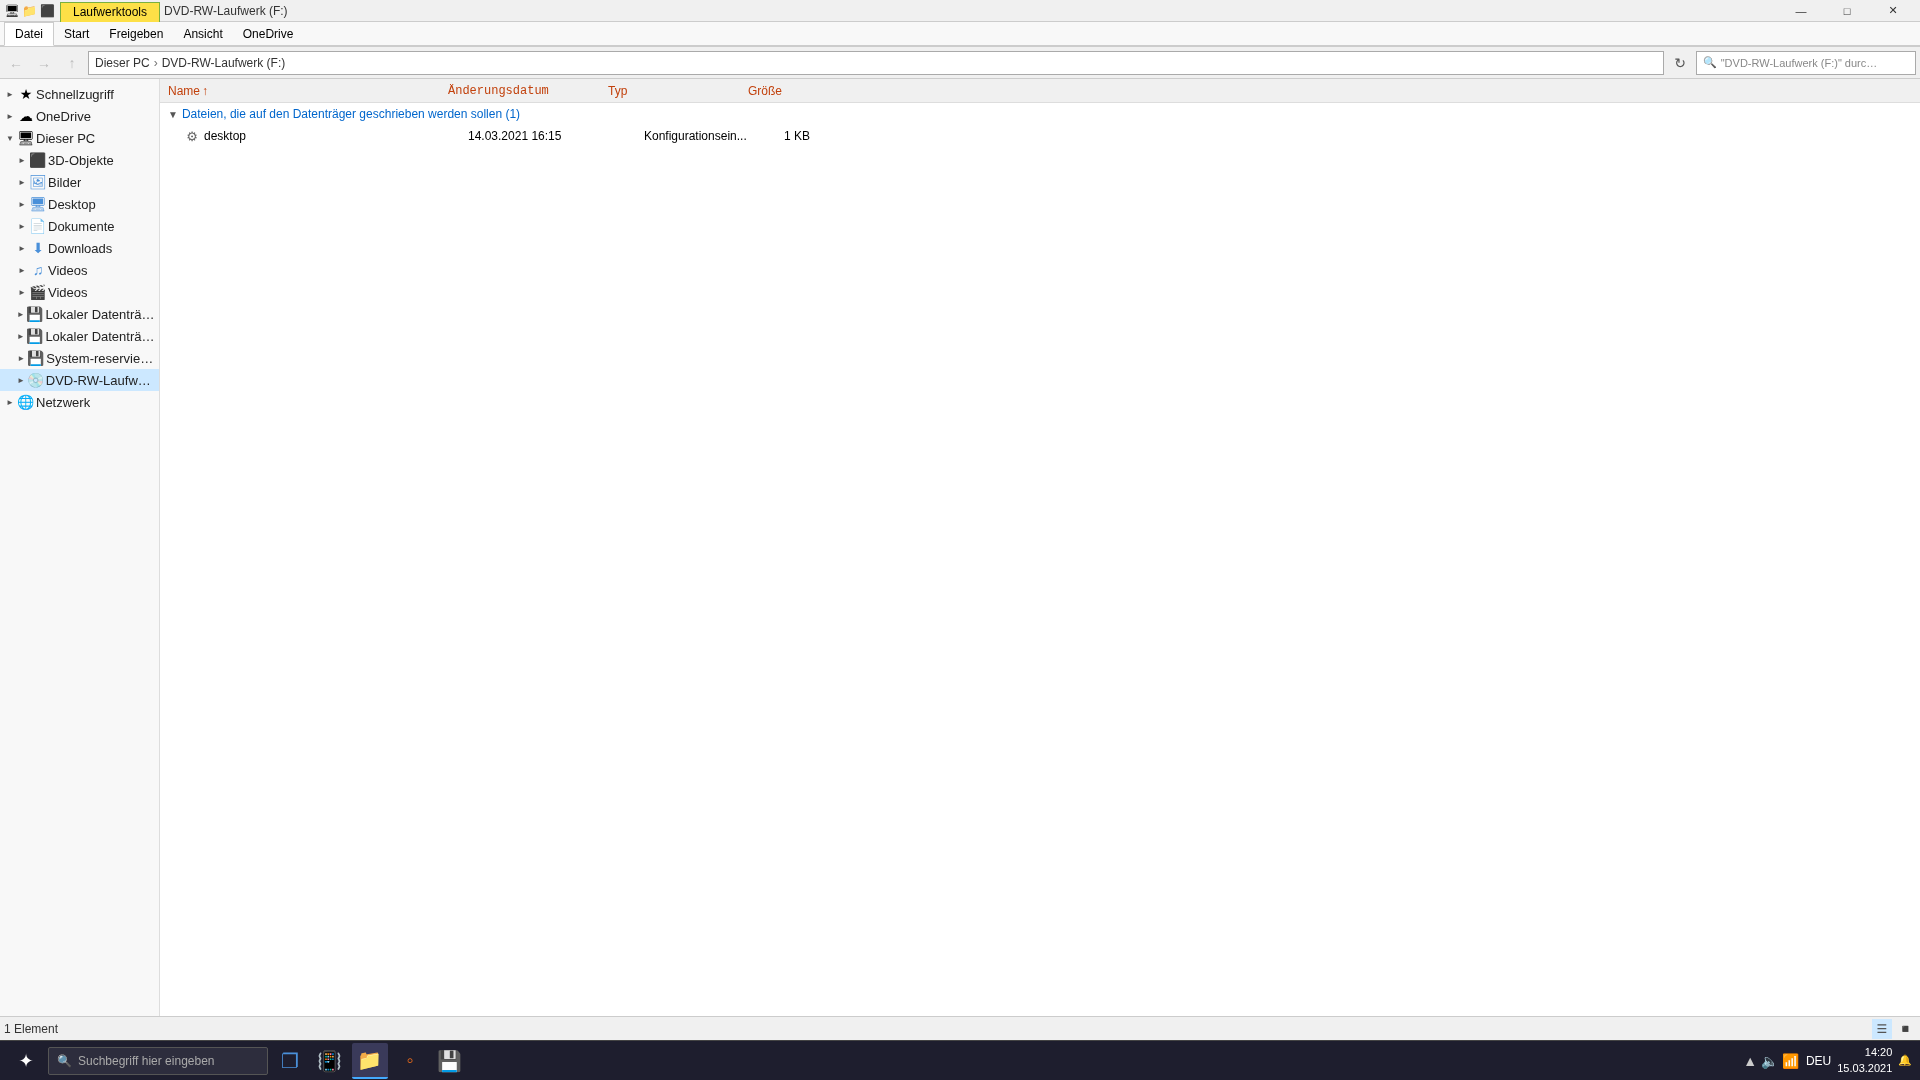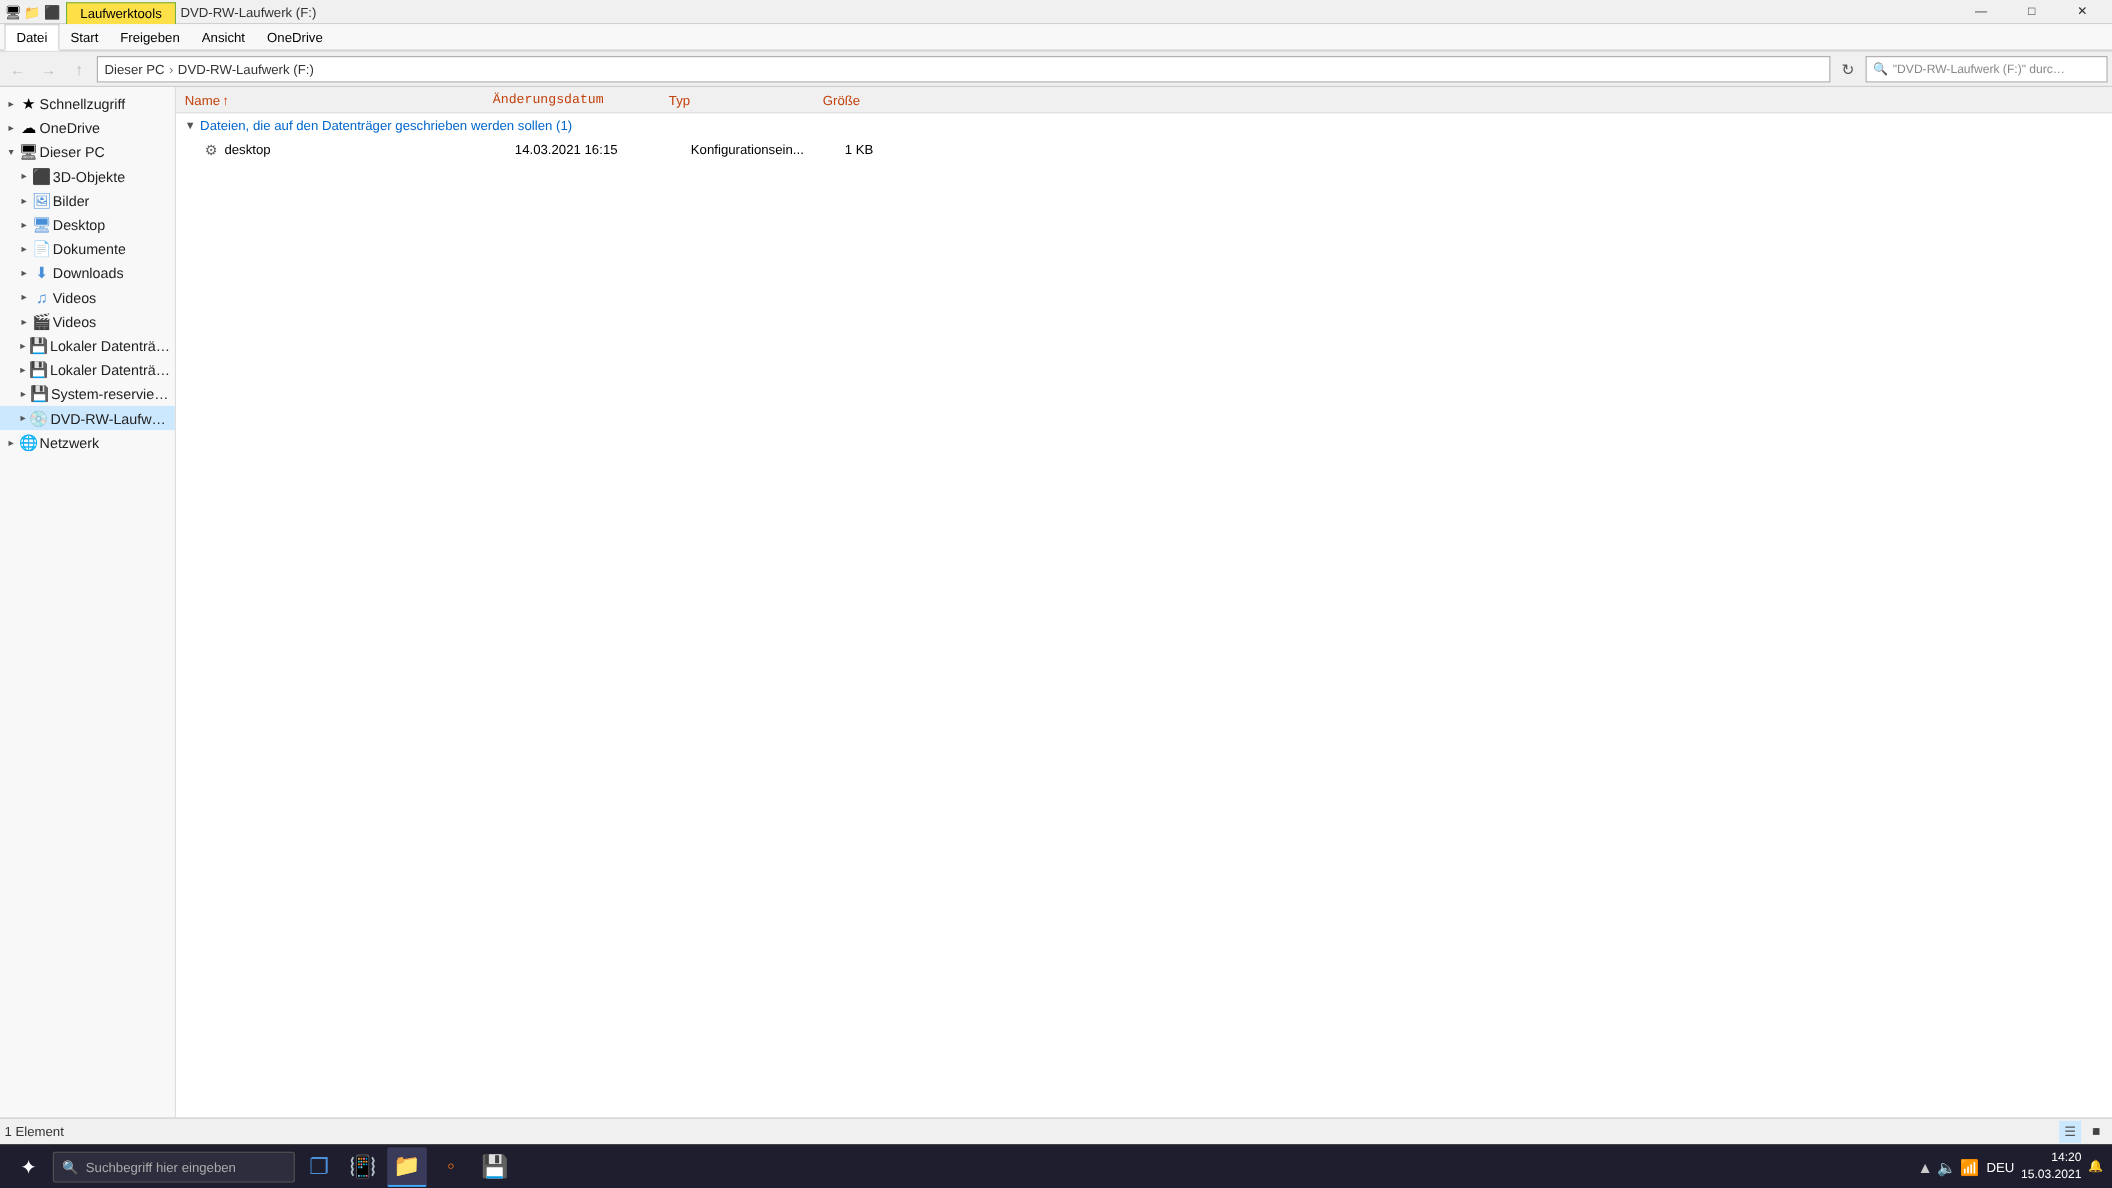--- a/index.html
+++ b/index.html
@@ -282,21 +282,21 @@
       width: 16px;
       height: 16px;
       margin-right: 4px;
       display: flex;
       align-items: center;
       justify-content: center;
       font-size: 13px;
     }
     .file-name { width: 264px; }
     .file-date { width: 160px; }
-    .file-type { width: 140px; }
+    .file-type { width: 140px; margin-left: 16px; }
     .file-size { width: 80px; }
 
     
     .status-bar {
       height: 24px;
       background: #f0f0f0;
       border-top: 1px solid #ccc;
       display: flex;
       align-items: center;
       justify-content: space-between;

